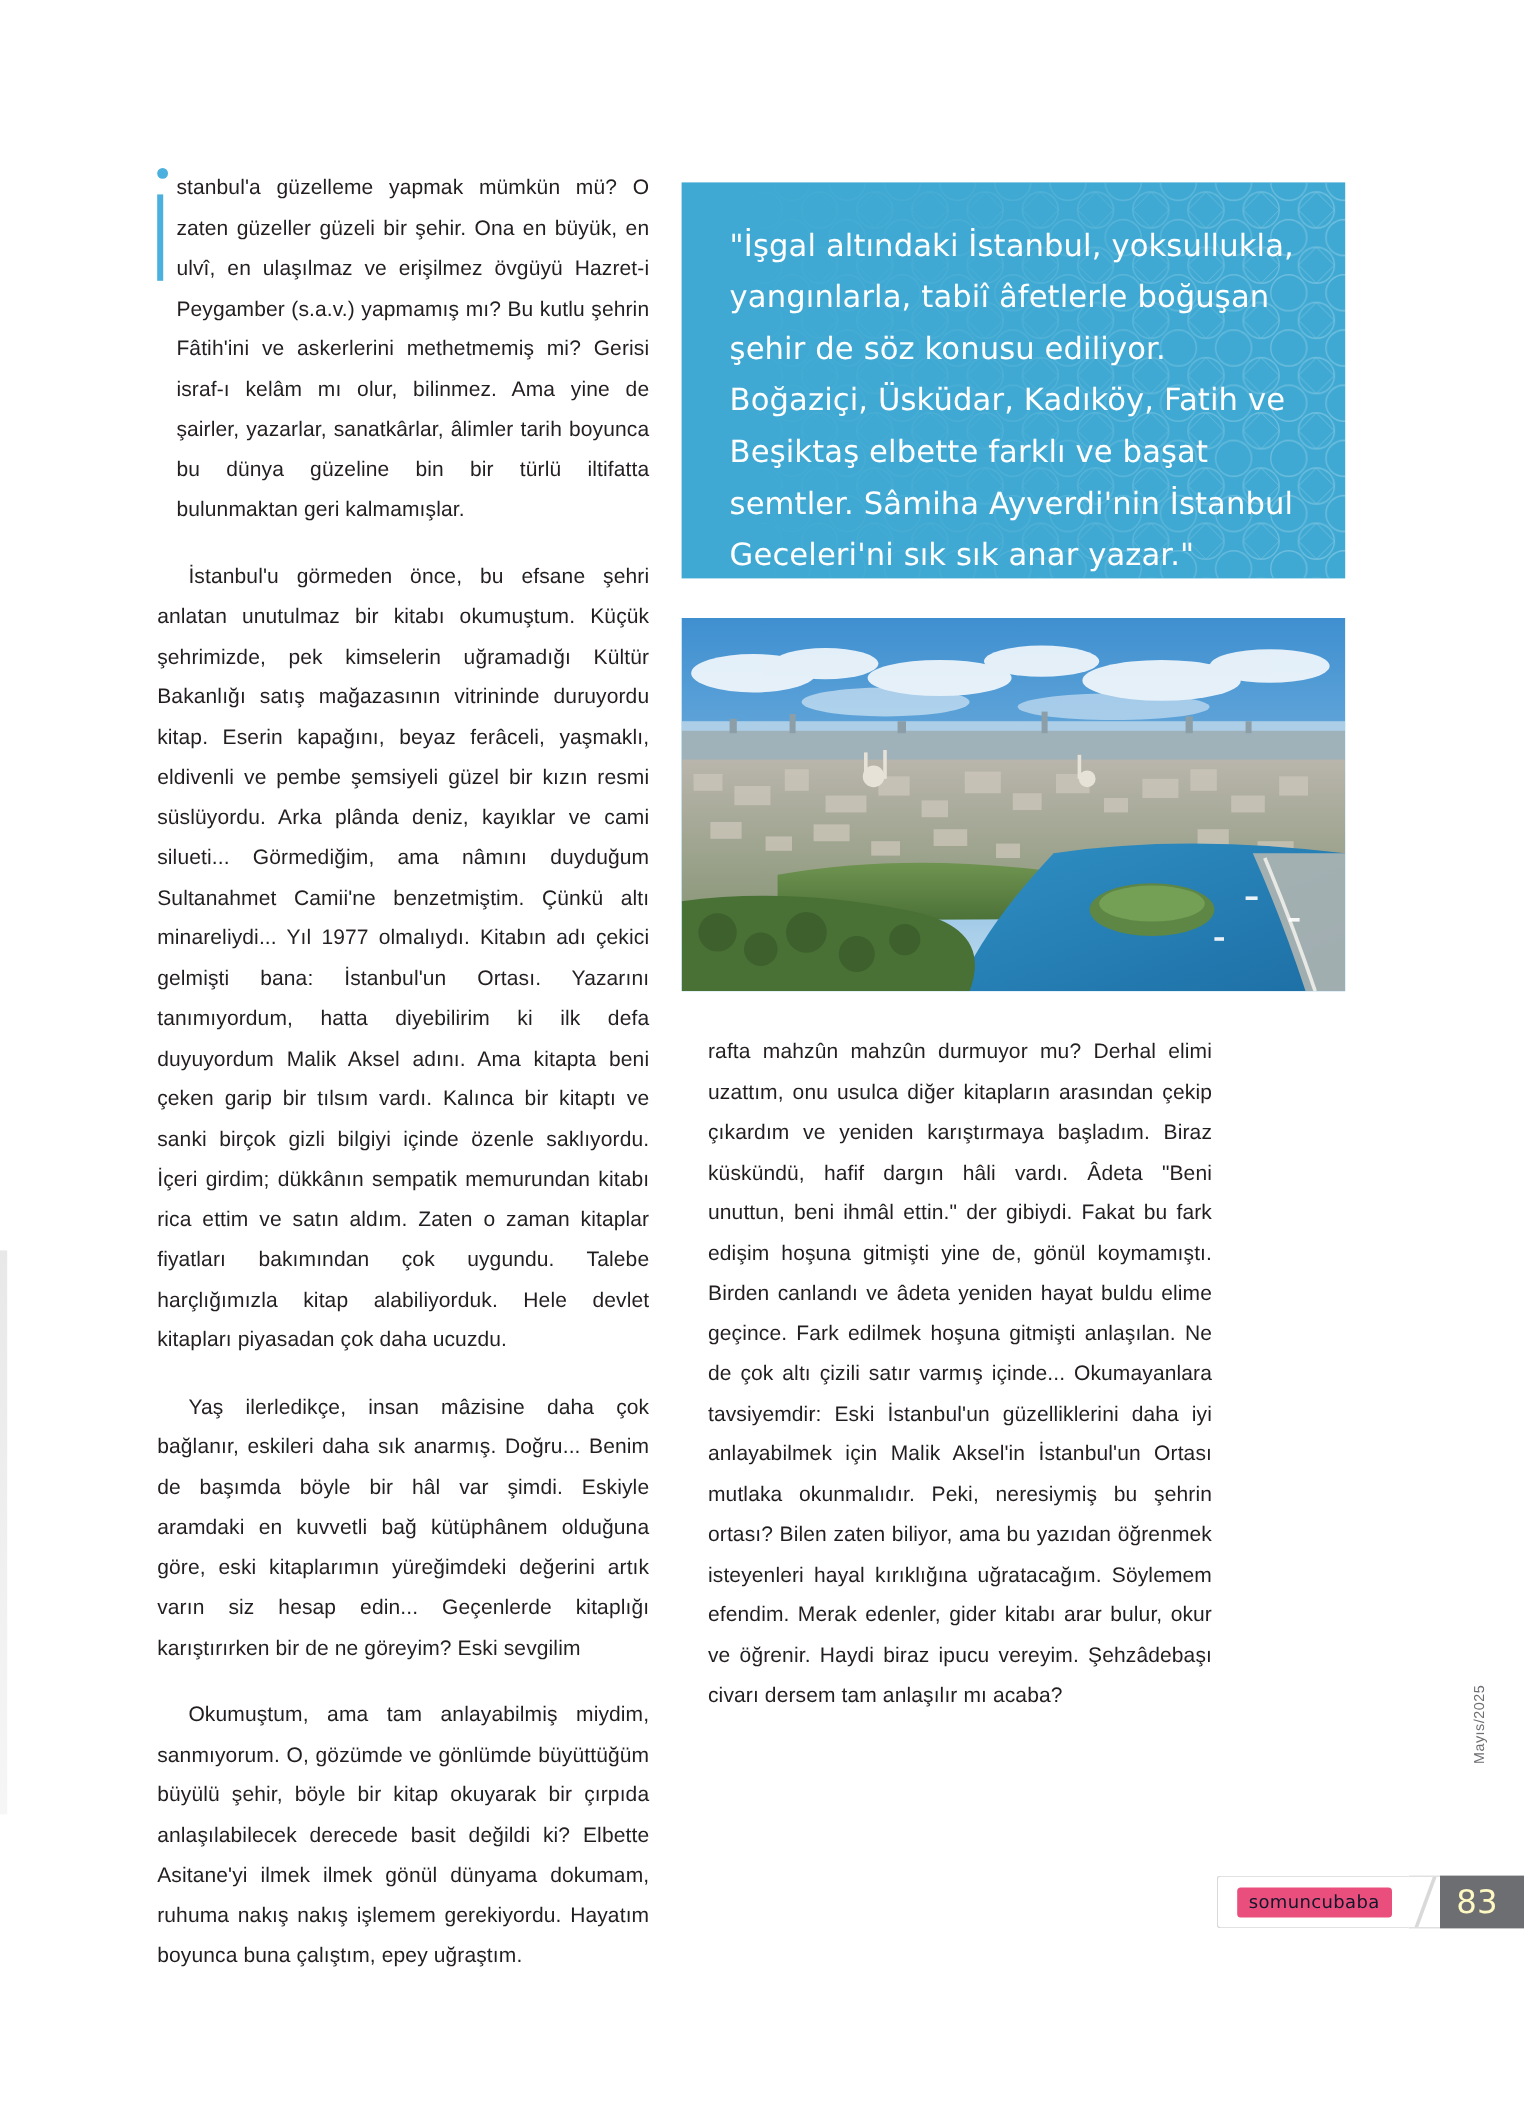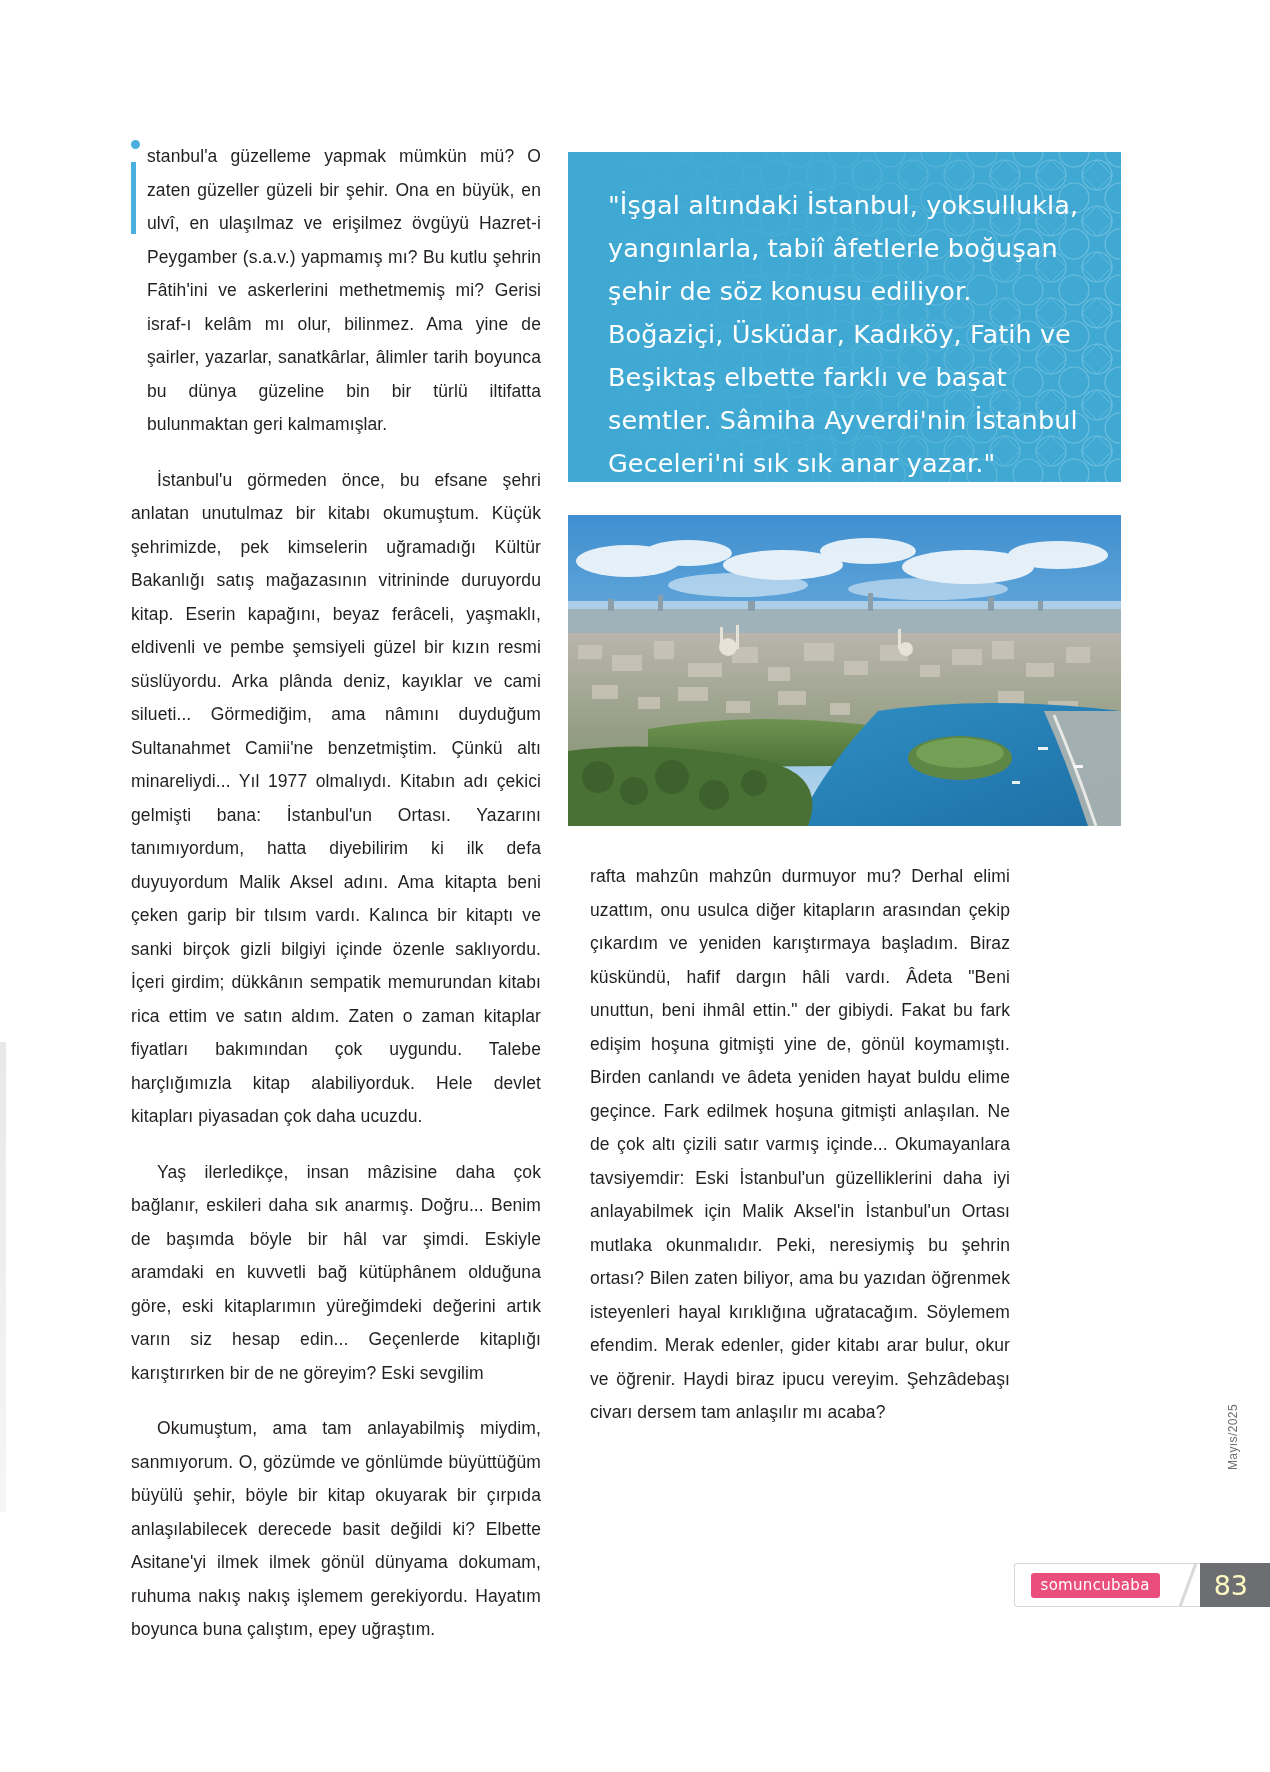--- a/index.html
+++ b/index.html
@@ -149,21 +149,21 @@
     background: #ffffff;
     border: 1px solid #d9d9d9;
     border-right: none;
     display: flex;
     align-items: center;
     padding: 0 14px 0 16px;
     border-radius: 3px 0 0 3px;
   }
   .logo-pill {
     background: #e94e7c;
-    color: #ffffff;
+    color: #0f172a;
     font-size: 15px;
     padding: 3px 10px 4px 10px;
     border-radius: 3px;
     letter-spacing: 0.3px;
     font-family: "DejaVu Sans", sans-serif;
   }
   .slash {
     width: 26px;
     background: #ffffff;
     border-top: 1px solid #d9d9d9;

